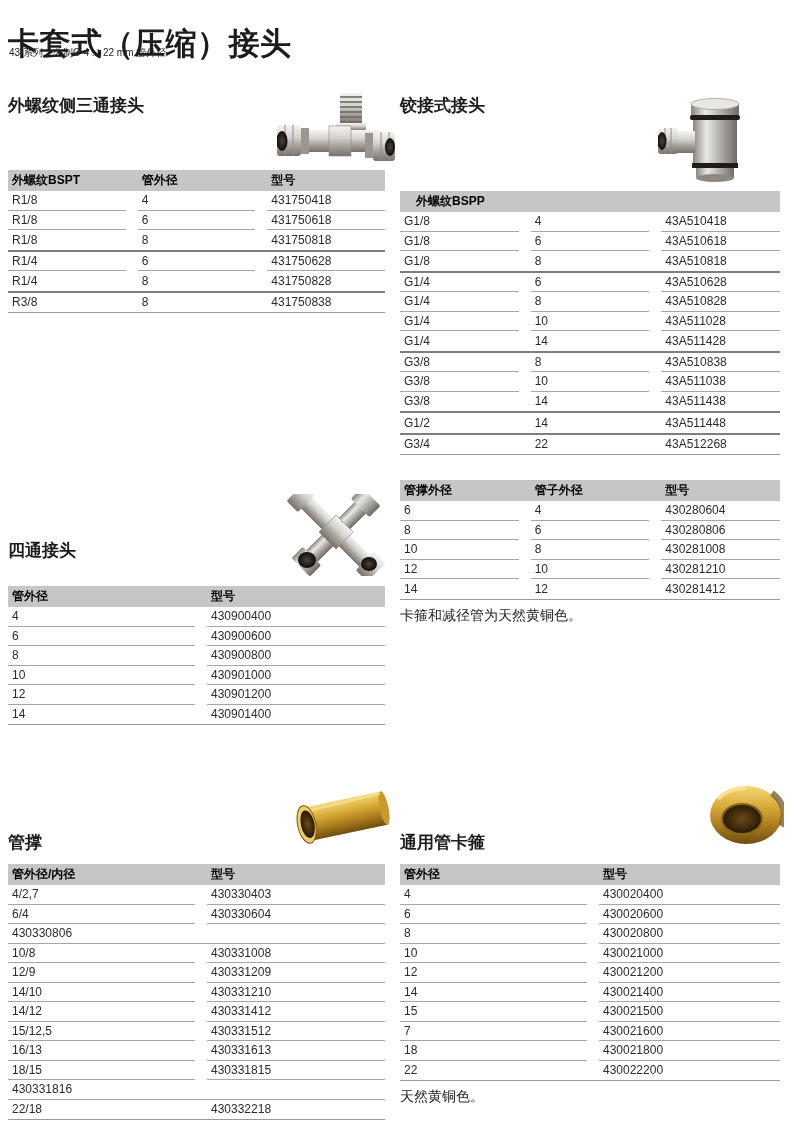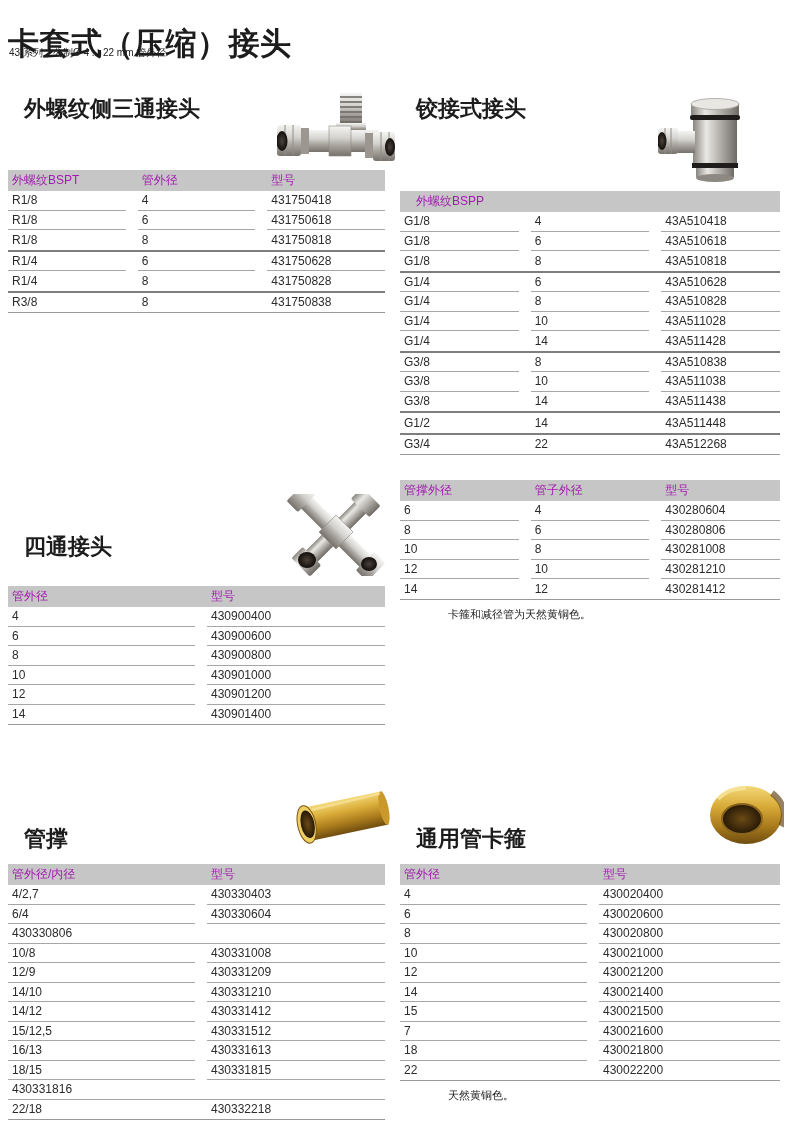--- a/index.html
+++ b/index.html
@@ -6,42 +6,42 @@
   .page{
     position:relative;width:790px;height:1121px;background:#fff;
     font-family:"Liberation Sans", sans-serif;color:var(--text,#1c1c1c);
     overflow:hidden;
   }
   .page-title{position:absolute;left:8px;top:2px;font-size:31px;font-weight:600;letter-spacing:.5px;}
   .page-subtitle{position:absolute;left:9px;top:46px;font-size:10px;color:#222;}
 
   .sec{position:absolute;}
   .sec-head{position:relative;}
-  .sec-head h2{margin:0;font-size:22px;font-weight:600;position:absolute;left:16px;white-space:nowrap;}
+  .sec-head h2{margin:0;font-size:17px;font-weight:600;position:absolute;left:0;white-space:nowrap;}
   .photo{position:absolute;}
   .photo svg{display:block;}
 
   
   .ptable{position:relative;font-size:12px;color:#2b2b2b;}
-  .t-head{display:flex;align-items:center;height:21px;background:var(--table-header-bg,#c6c6c6);font-weight:normal;color:#a21caf;}
+  .t-head{display:flex;align-items:center;height:21px;background:var(--table-header-bg,#c6c6c6);font-weight:bold;color:#000000;}
   .t-row{display:flex;align-items:stretch;height:19.5px;}
   .cell{padding-left:4px;display:flex;align-items:center;overflow:hidden;white-space:nowrap;}
   .cols-3 .cell{flex:1 1 0;margin-right:12px;}
   .cols-3 .cell:last-child{margin-right:0;}
   .cols-2 .cell:first-child{width:183px;flex:none;margin-right:12px;}
   .cols-2 .cell:last-child{flex:1 1 0;margin-right:0;}
   .t-head .cell{border:none;}
   .t-head .cell.banner{flex:1 1 auto;margin-right:0;padding-left:16px;}
   .t-row .cell{border-bottom:1px solid var(--row-line,#a6a6a6);}
   .t-row.group-end{border-bottom:2px solid var(--group-line,#7e7e7e);}
   .t-row.group-end .cell{border-bottom:none;}
   .t-row.last{border-bottom:1px solid var(--table-end-line,#999);}
   .t-row.last .cell{border-bottom:none;}
 
-  .note{margin-top:7px;font-size:11px;color:#1f1f1f;margin-left:48px;}
+  .note{margin-top:7px;font-size:14px;color:#1f1f1f;}
 </style>
 </head>
 <body>
 
 <svg width="0" height="0" style="position:absolute" aria-hidden="true">
   <defs>
     <linearGradient id="gSilV" x1="0" y1="0" x2="0" y2="1">
       <stop offset="0" stop-color="#f4f4f2"></stop>
         <stop offset="0.4" stop-color="#d3d2cf"></stop>
       <stop offset="0.65" stop-color="#a8a49e"></stop>

